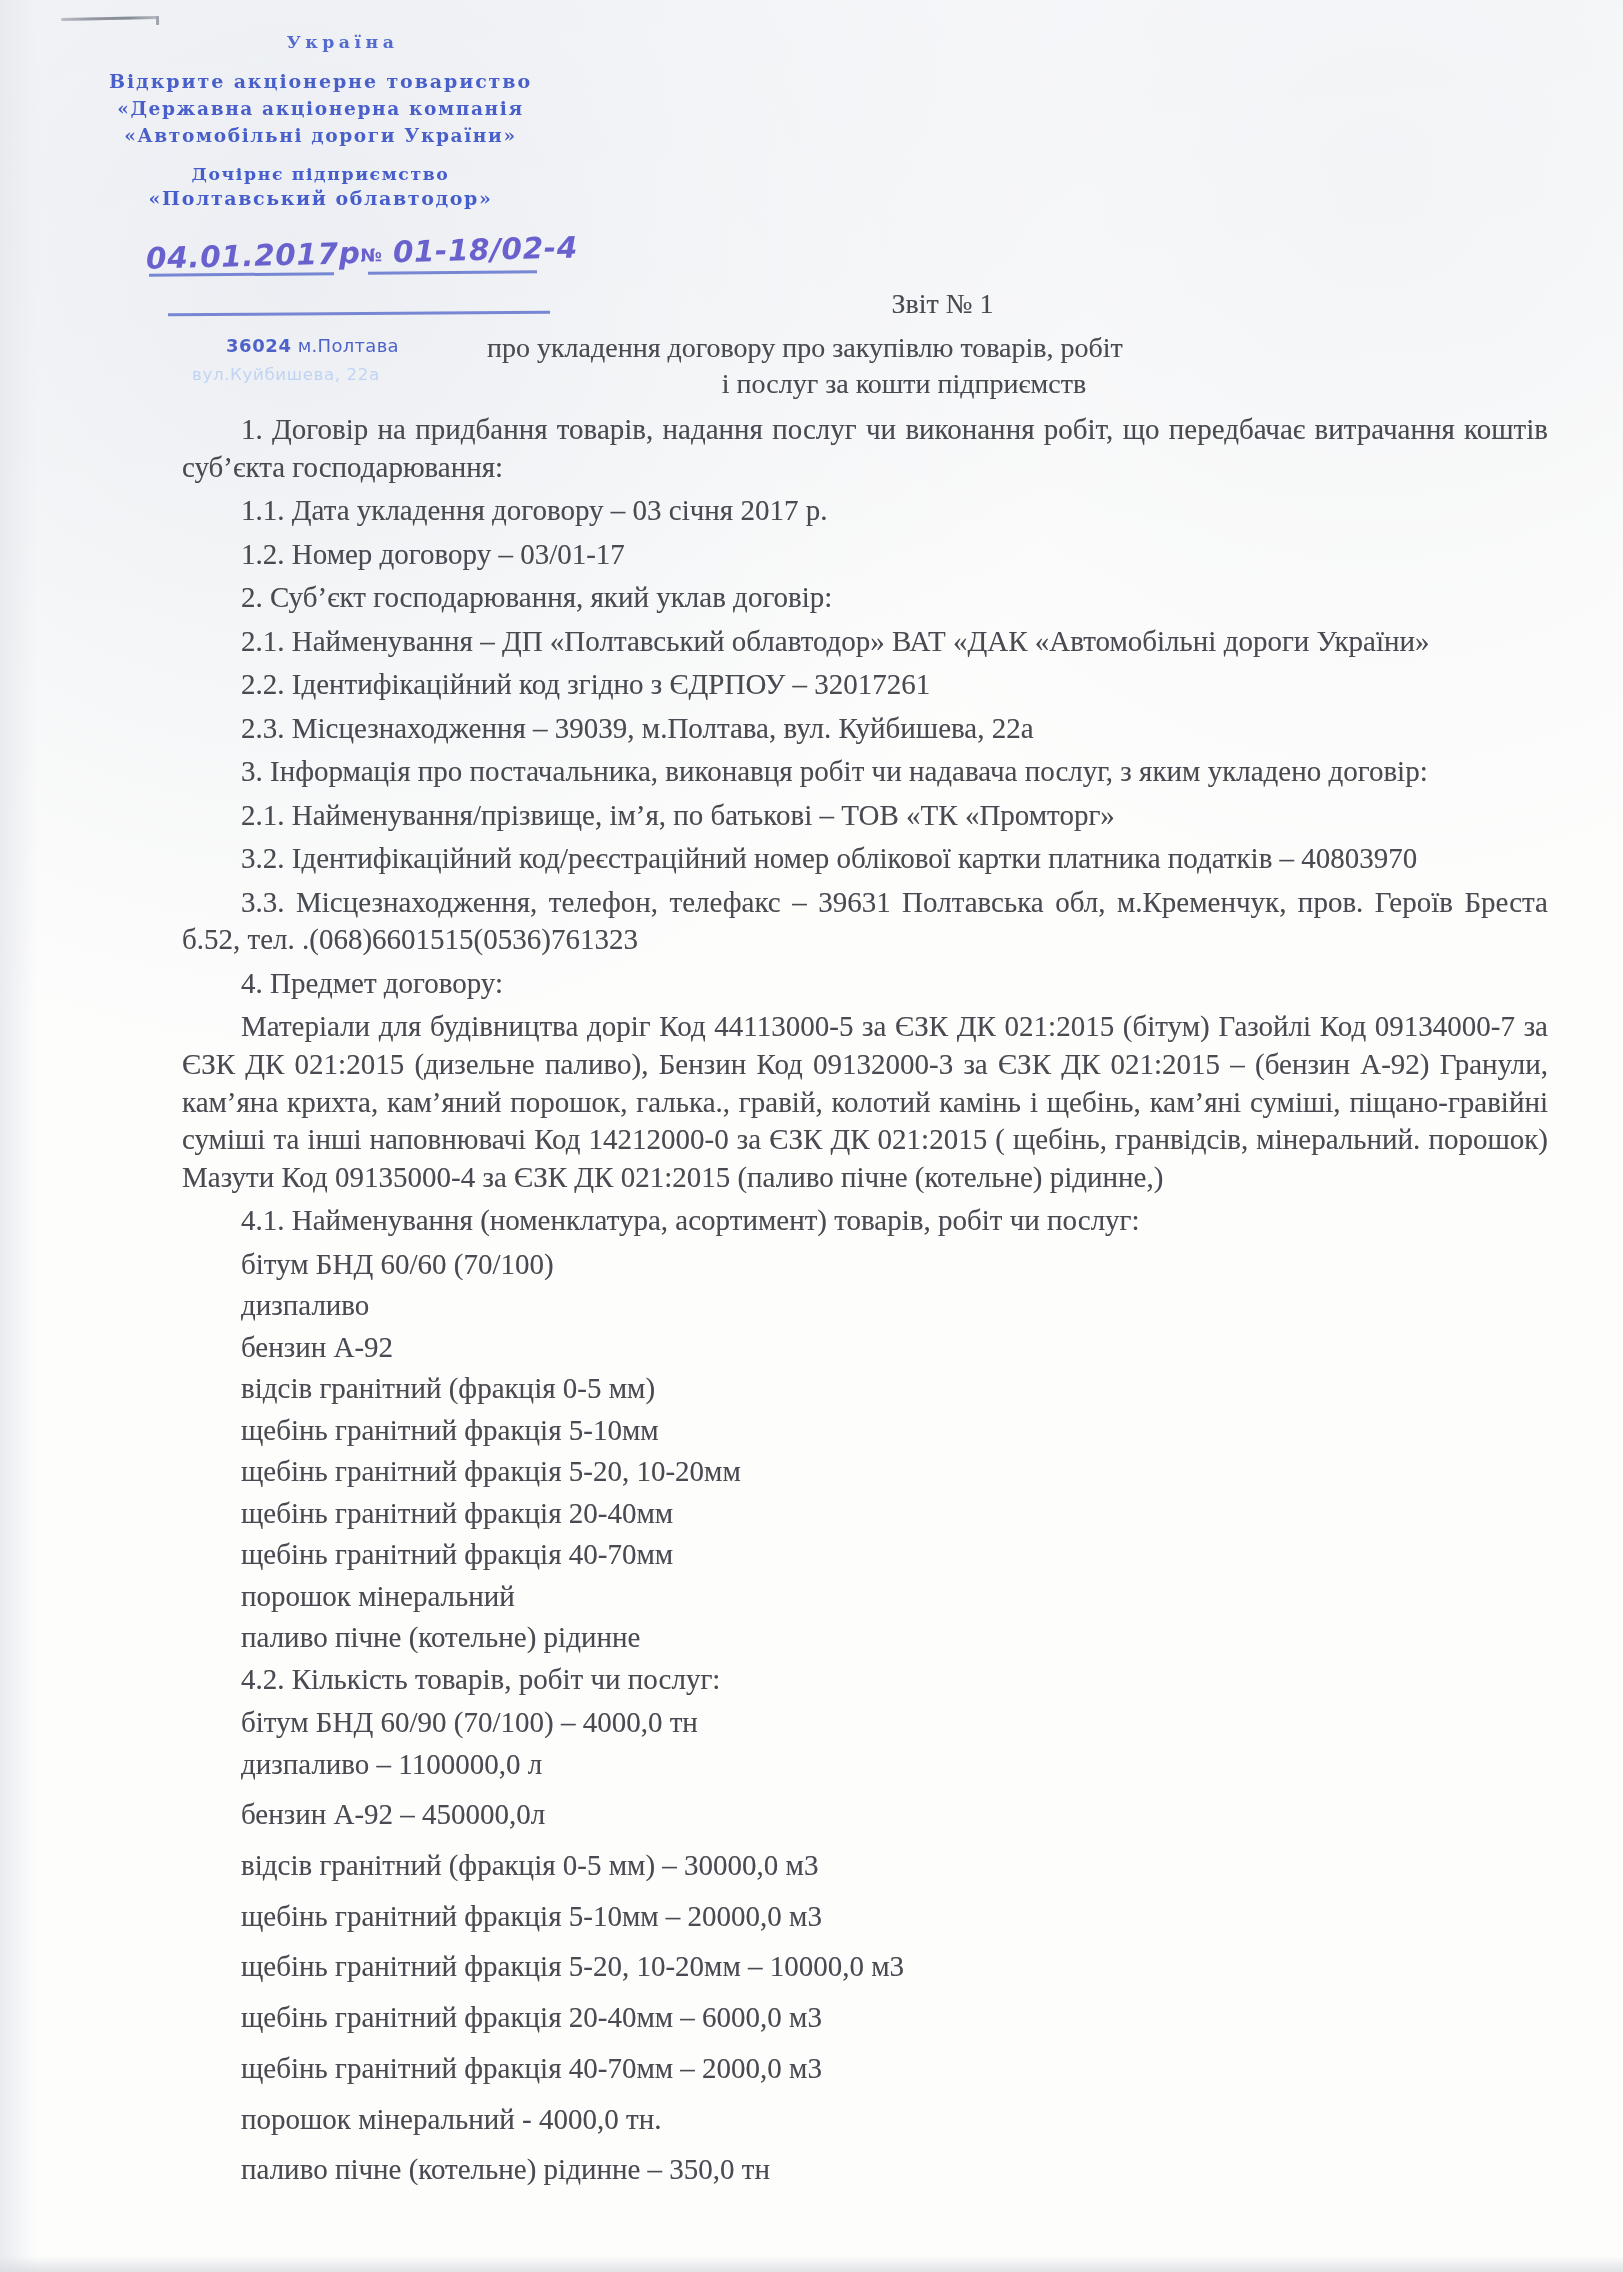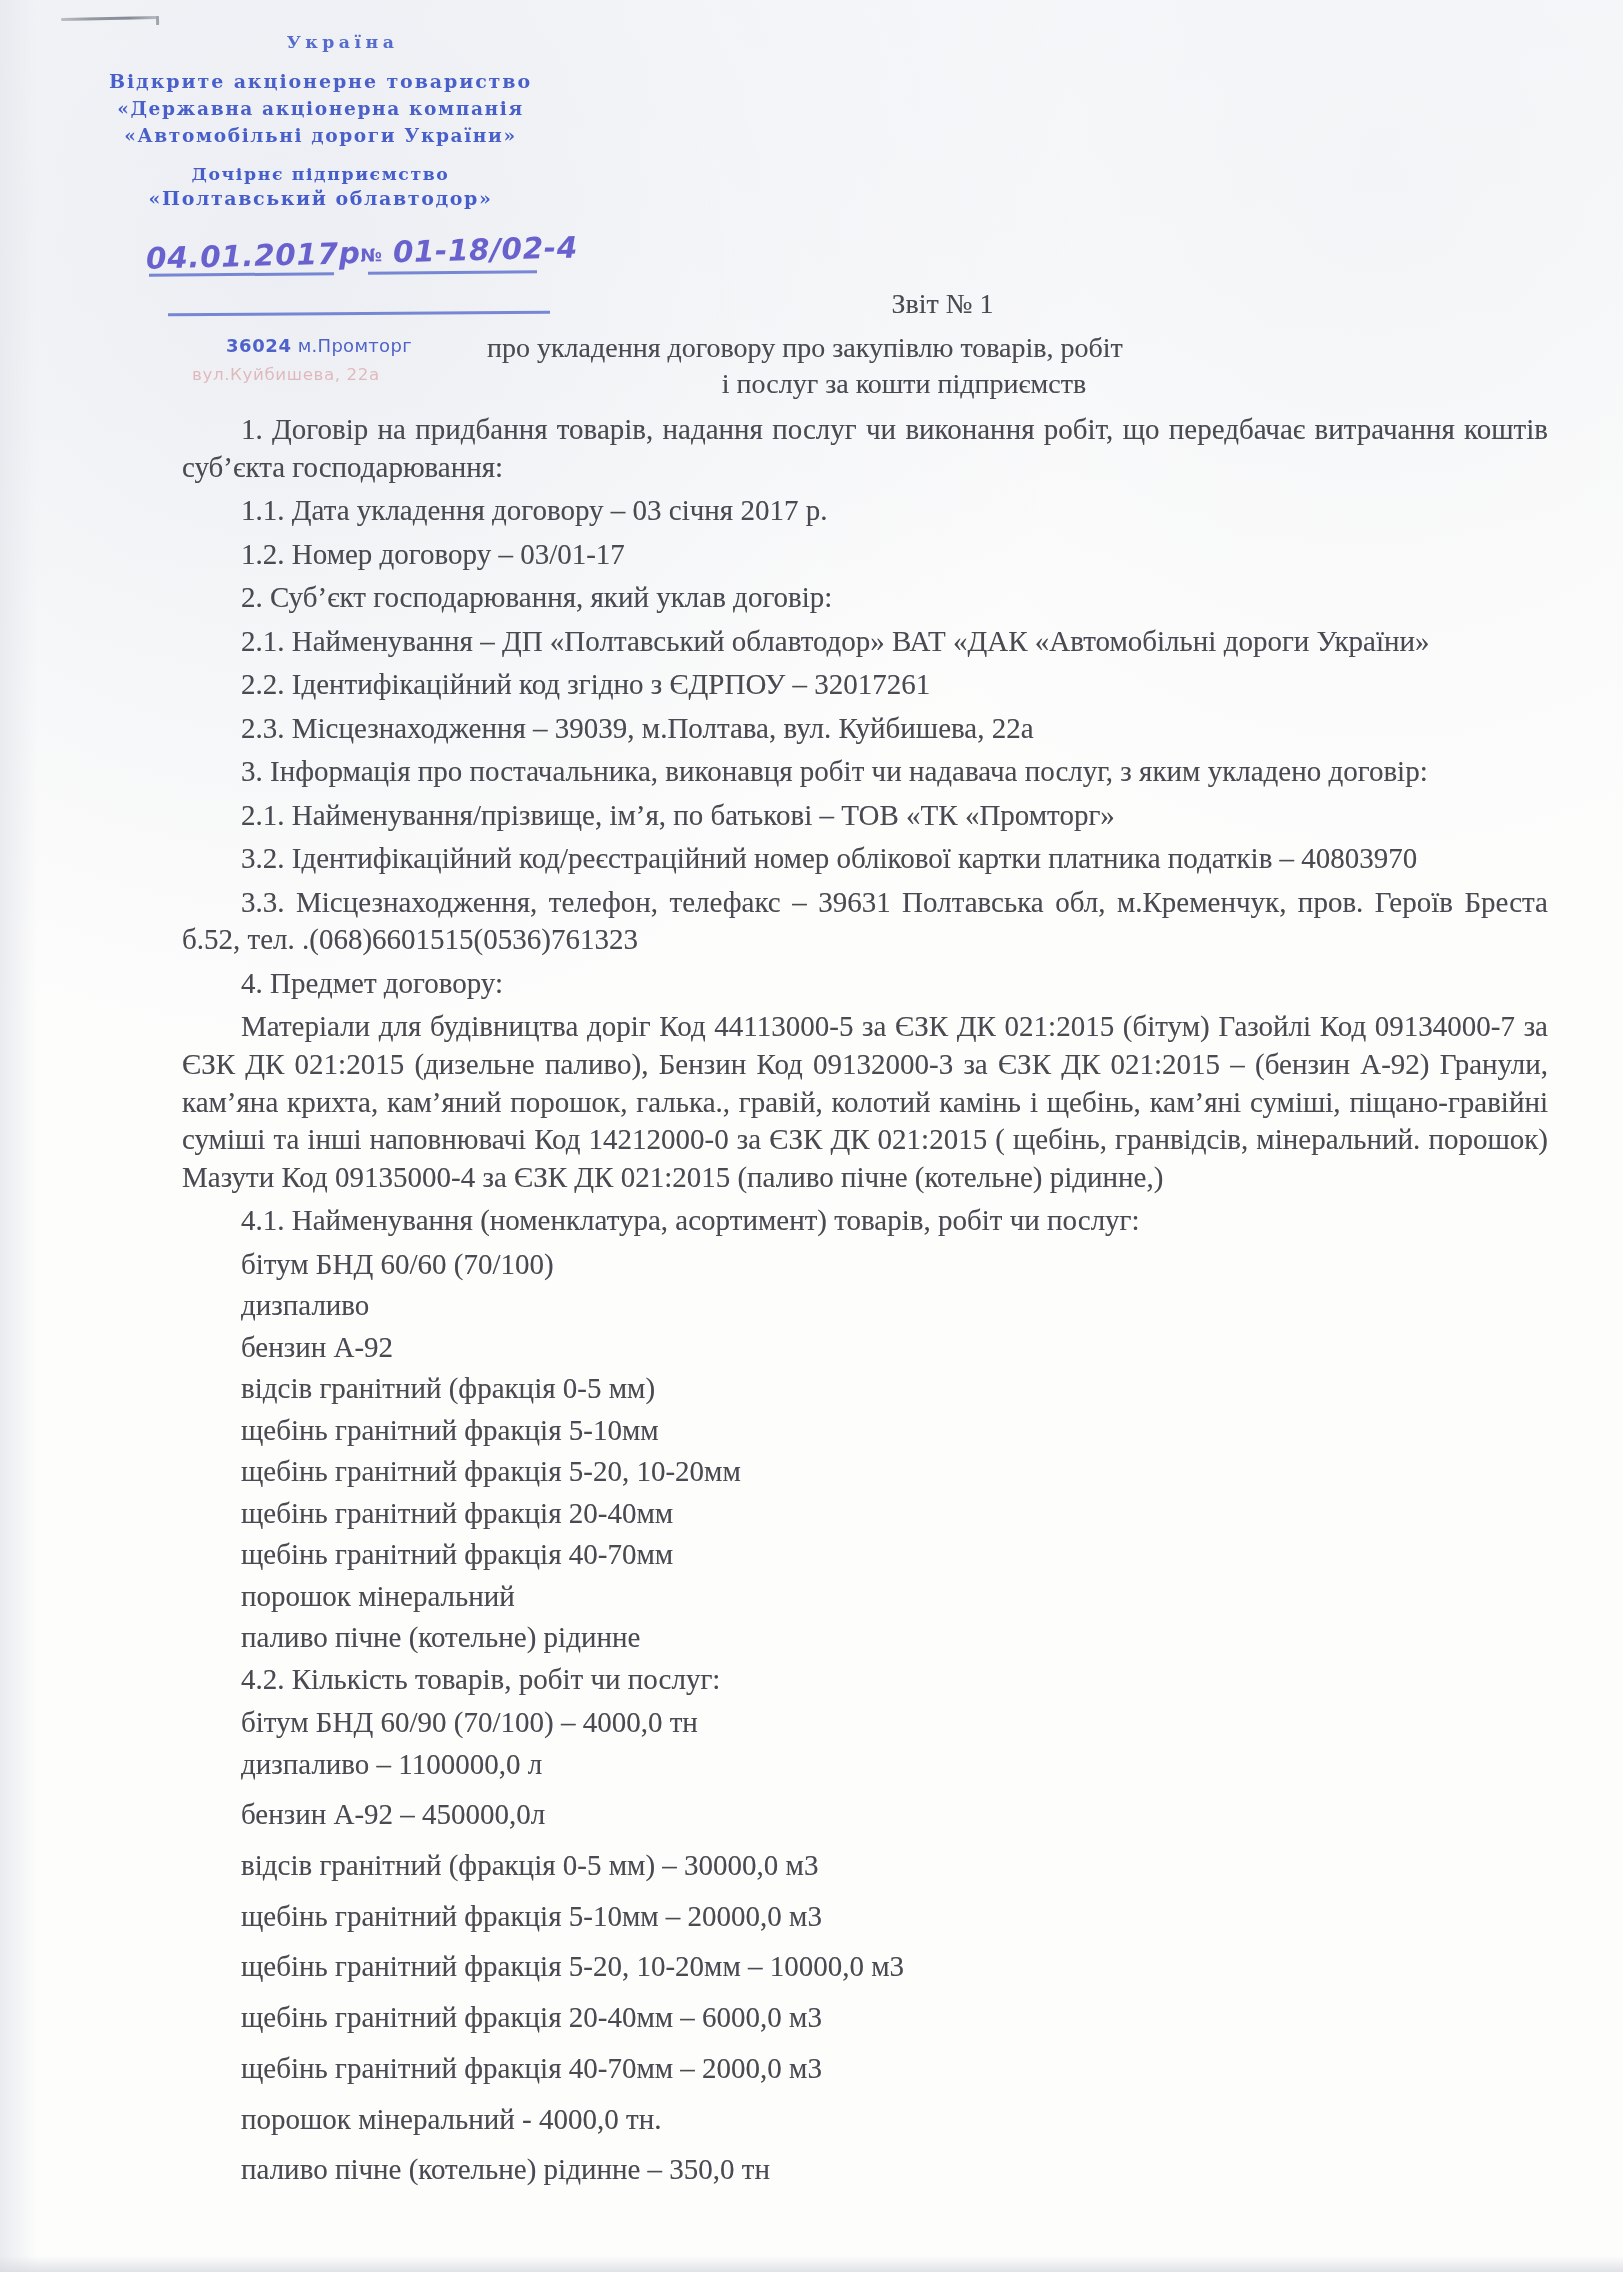--- a/index.html
+++ b/index.html
@@ -159,21 +159,21 @@
     font-size: 18px;
     letter-spacing: 0.3px;
     white-space: nowrap;
     opacity: 0.93;
   }
   .addr-city b { font-weight: 700; letter-spacing: 0.6px; }
   .addr-street {
     position: absolute;
     left: 192px;
     top: 364px;
-    color: #b91c1c;
+    color: #3b82f6;
     font-family: "DejaVu Sans", sans-serif;
     font-size: 16.7px;
     letter-spacing: 0.6px;
     white-space: nowrap;
     opacity: 0.26;
     filter: blur(0.7px);
   }
 
   
   .doc-title {
@@ -238,21 +238,21 @@
   <div class="handwritten">
     <span>04.01.2017</span><span>р</span><span class="hw-no">№</span> <span>01-18/02-4</span>
   </div>
 
   <div class="rule rule-a"></div>
   <div class="rule rule-b"></div>
   <div class="rule rule-long"></div>
 
   <div class="addr-city">
     <b>36024</b>
-    <span>м.Промторг</span>
+    <span>м.Полтава</span>
   </div>
   <div class="addr-street">вул.Куйбишева, 22а</div>
 
   <div class="doc-title">Звіт № 1</div>
   <div class="title-sub">
     <span>про укладення договору про закупівлю товарів, робіт</span>
     <span class="ln2">і послуг за кошти підприємств</span>
   </div>
 
   <div class="body">

